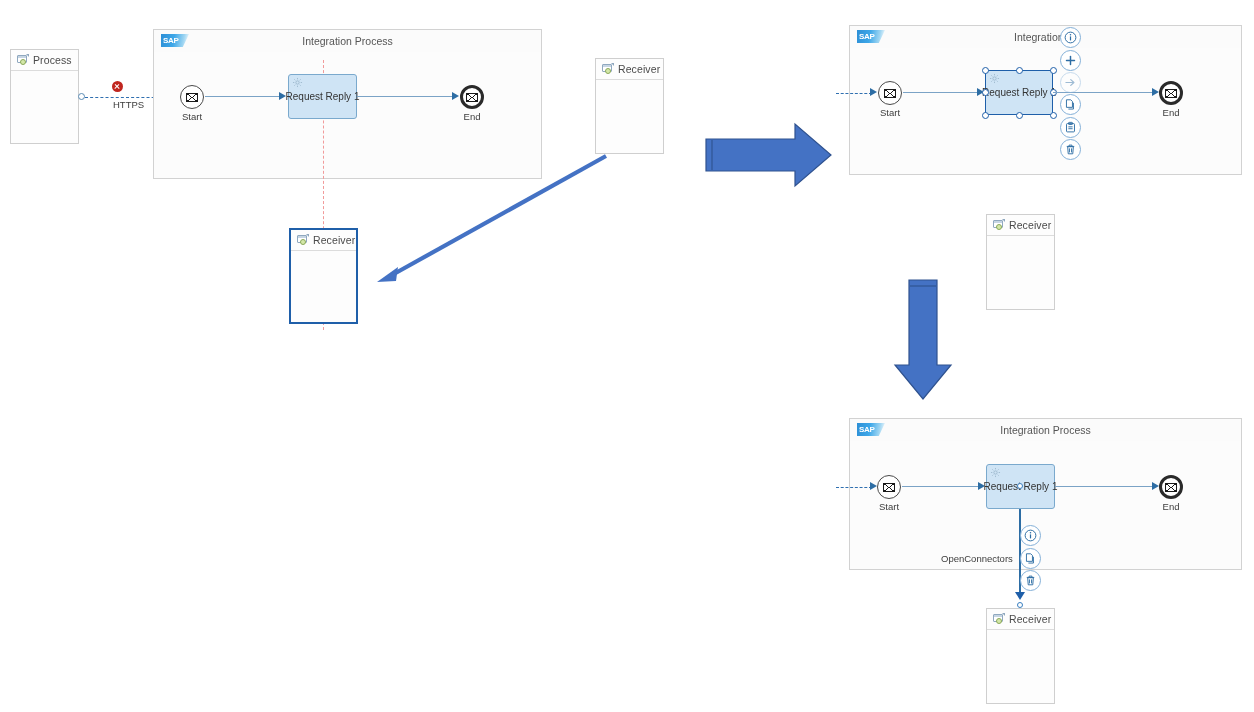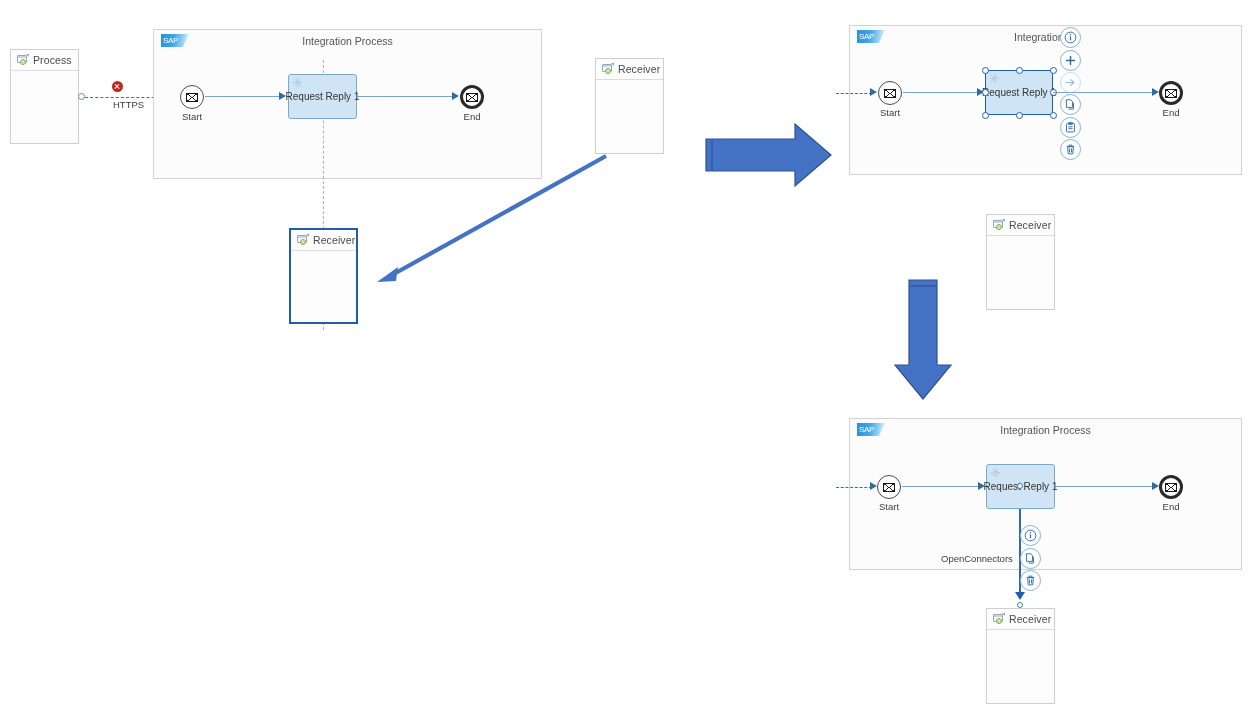--- a/index.html
+++ b/index.html
@@ -30,21 +30,21 @@
   .ipool{position:absolute;background:#fcfcfc;border:1px solid #d2d2d2;box-sizing:border-box;}
   .ipool .ihead{height:22px;border-bottom:1px solid #dcdcdc;position:relative;background:#fbfbfb;}
   .ipool .ititle{position:absolute;left:0;right:0;top:0;height:22px;line-height:22px;text-align:center;
        font-size:10.5px;color:#555;}
   .ipool .ibody{position:absolute;left:0;right:0;top:22px;bottom:0;background:#fcfcfc;}
 
   
   .saplogo{position:absolute;left:7px;top:4px;width:28px;height:13px;
        background:linear-gradient(100deg,#2c8fd6 0%,#3ea7e8 45%,#9ed5f2 78%,#ffffff 100%);
        clip-path:polygon(0 0,100% 0,78% 100%,0 100%);}
-  .saplogo .sap-t{position:absolute;left:2px;top:1px;font-size:8px;font-weight:normal;color:#ffffff;
+  .saplogo .sap-t{position:absolute;left:2px;top:1px;font-size:8px;font-weight:bold;color:#ffffff;
        letter-spacing:-0.3px;line-height:11px;font-family:"Liberation Sans",sans-serif;}
 
   
   .evt{position:absolute;border-radius:50%;background:#ffffff;box-sizing:border-box;
        display:flex;align-items:center;justify-content:center;}
   .evt.start{width:24px;height:24px;border:1.6px solid #4a4a4a;}
   .evt.end{width:24px;height:24px;border:3px solid #2a2a2a;}
   .env{width:12px;height:9px;border:1.2px solid #1a1a1a;box-sizing:border-box;position:relative;
        background:#fff;}
   .env:before{content:"";position:absolute;left:-1px;top:-1px;width:12px;height:9px;

